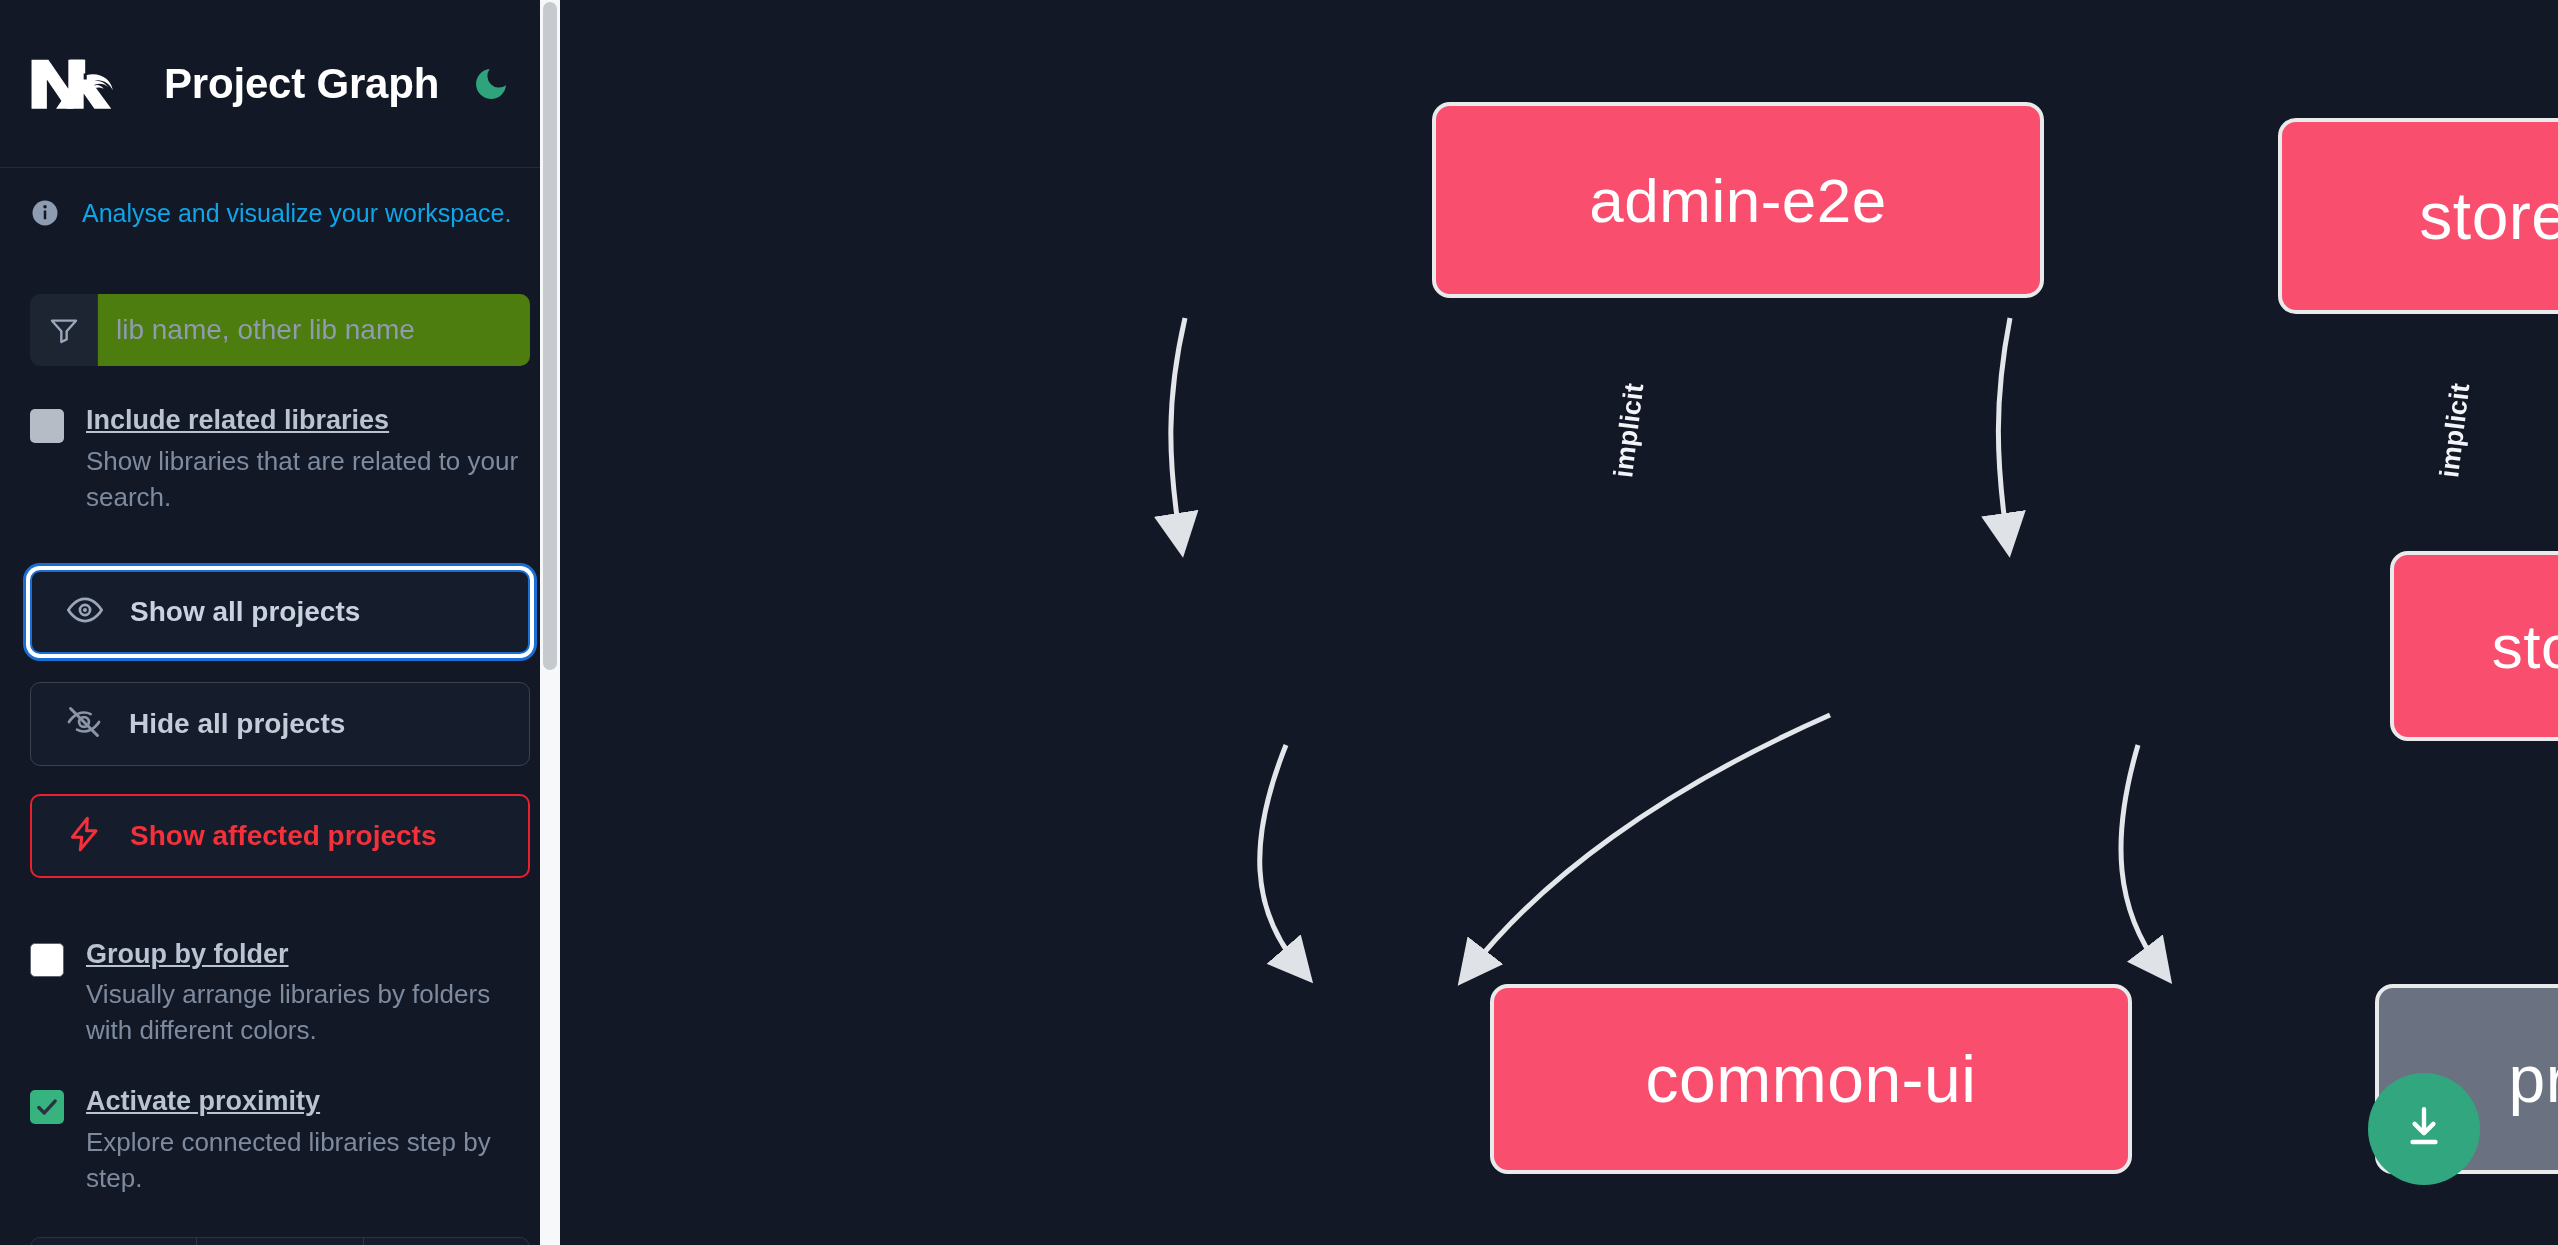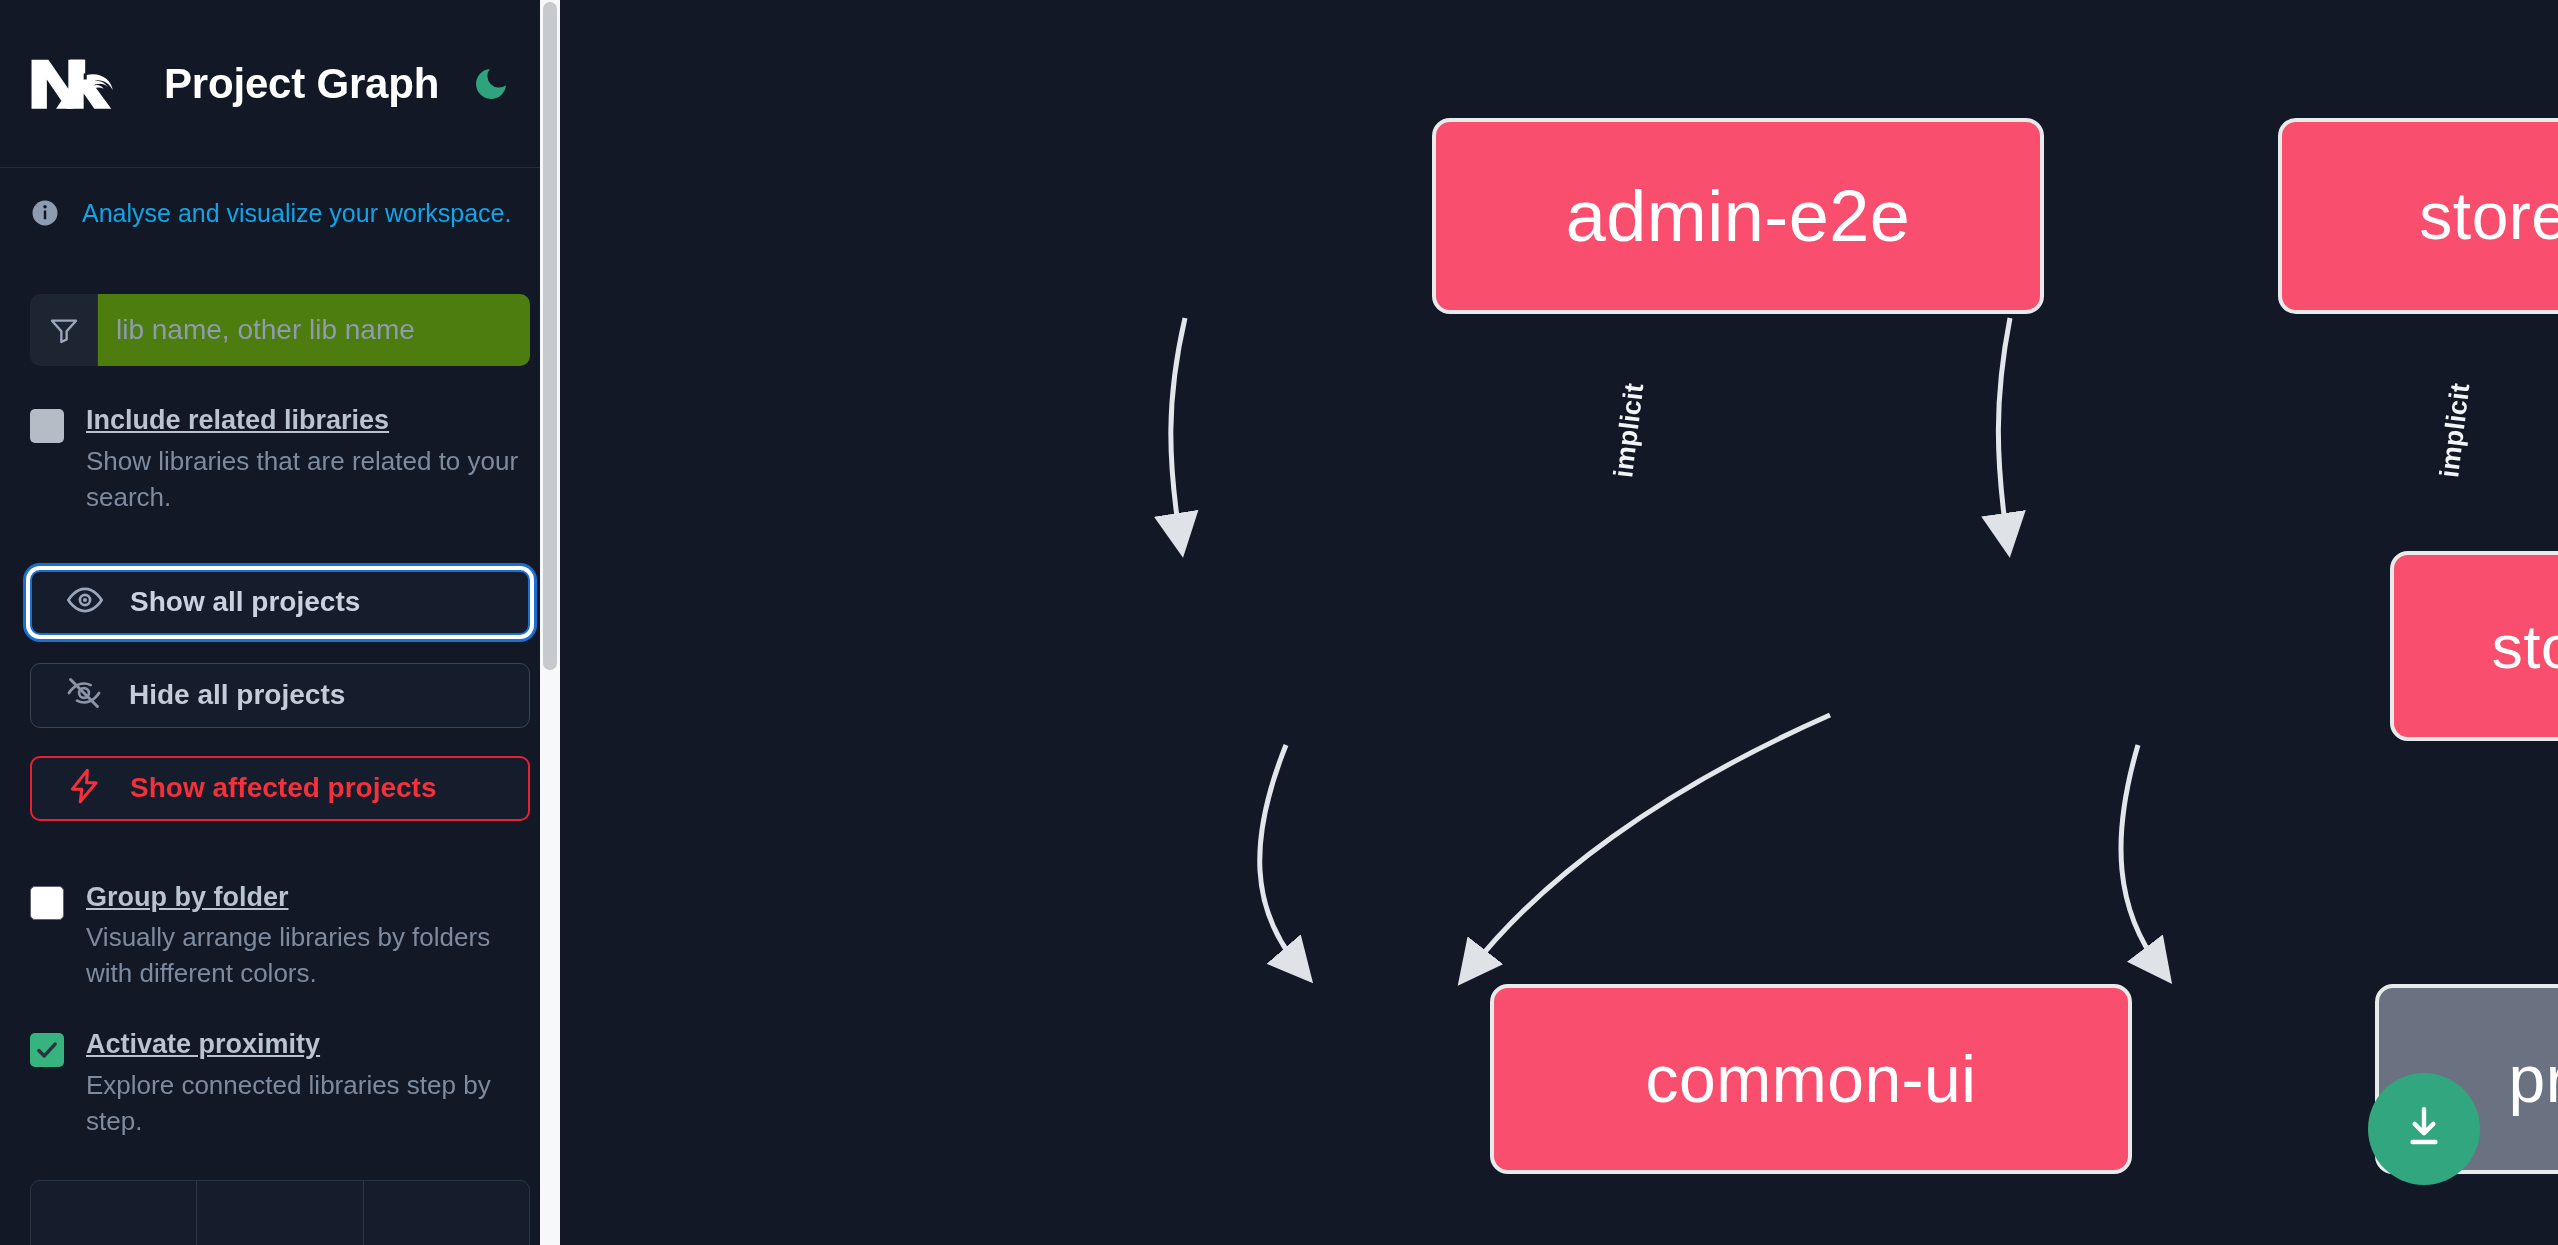--- a/index.html
+++ b/index.html
@@ -110,21 +110,21 @@
   .check-desc {
     color: #7e8b9f;
     font-size: 26px;
     line-height: 1.38;
     margin-top: 6px;
   }
 
   .btn-group { margin-top: 54px; }
   .gbtn {
     position: relative;
-    height: 65px;
+    height: 84px;
     border-radius: 10px;
     display: flex; align-items: center;
     padding-left: 34px;
     gap: 26px;
     margin-bottom: 28px;
     background: #151c2b;
     cursor: pointer;
   }
   .gbtn .lbl { font-size: 28px; font-weight: 700; white-space: nowrap; }
   .gbtn svg { width: 38px; height: 38px; flex: 0 0 38px; }
@@ -358,21 +358,21 @@
         <path d="M1450 318 C 1434 400, 1436 460, 1447 538"></path>
 
         <path d="M726 745 C 688 840, 690 910, 740 968"></path>
 
         <path d="M1270 715 C 1100 790, 980 880, 910 970"></path>
 
         <path d="M1578 745 C 1550 840, 1556 910, 1600 968"></path>
       </g>
     </svg>
 
-    <div class="node pink" style="left:872px;top:118px;width:612px;height:196px;font-size:72px;">
+    <div class="node pink" style="left:872px;top:102px;width:612px;height:196px;font-size:62px;">
       <span>admin-e2e</span>
     </div>
     <div class="node pink" style="left:1718px;top:118px;width:566px;height:196px;font-size:66px;">
       <span>store-e2e</span>
     </div>
     <div class="node pink" style="left:1830px;top:551px;width:344px;height:190px;font-size:62px;">
       <span>store</span>
     </div>
     <div class="node pink" style="left:930px;top:984px;width:642px;height:190px;font-size:66px;">
       <span>common-ui</span>

